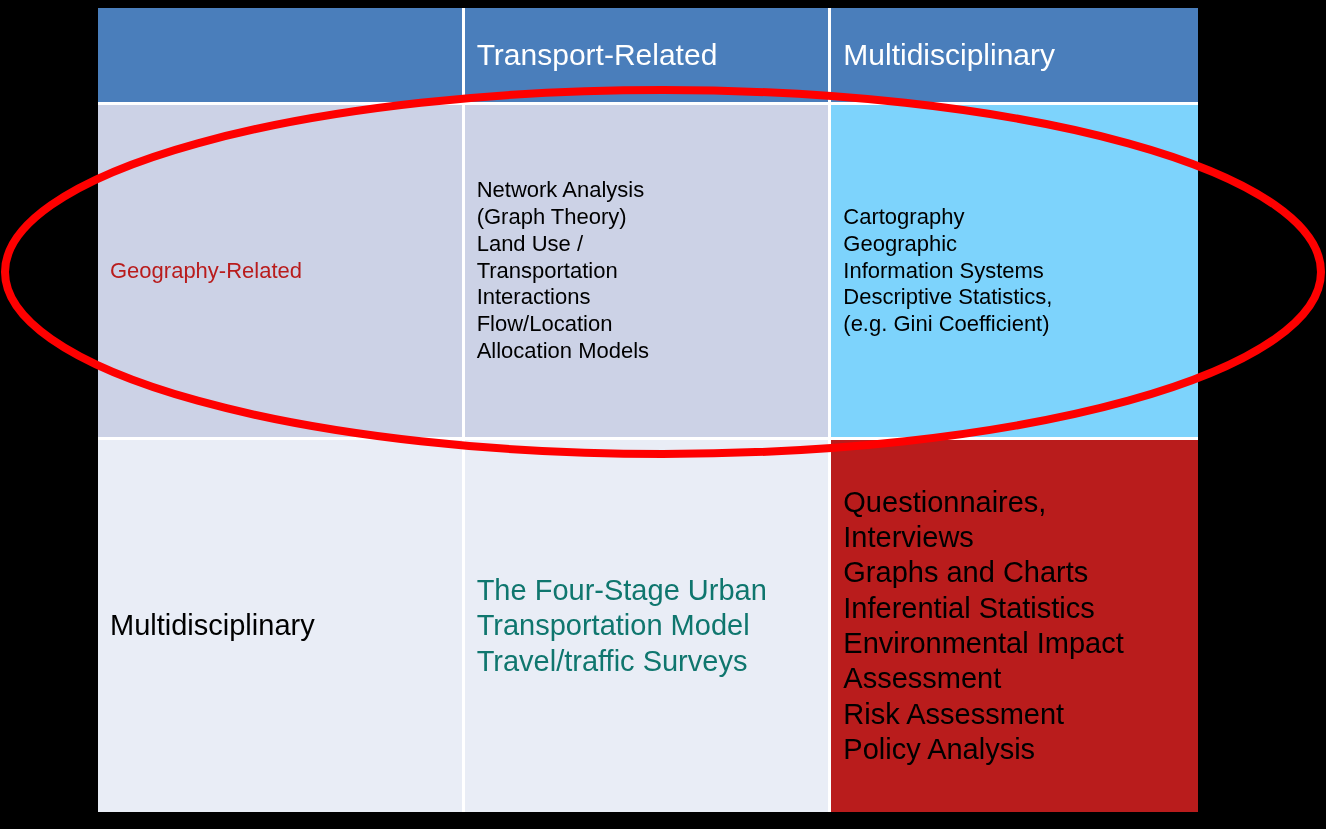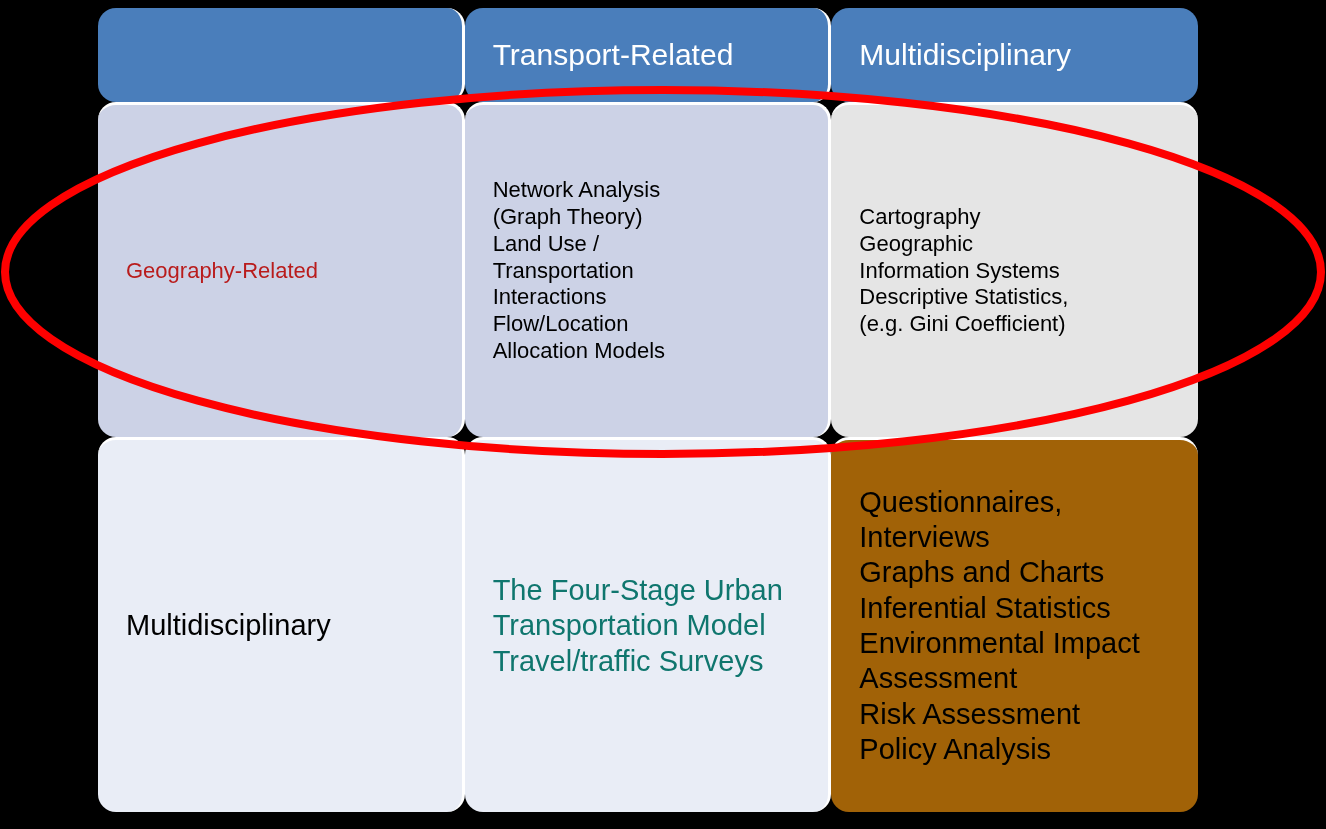--- a/index.html
+++ b/index.html
@@ -30,27 +30,26 @@
     top: 8px;
     width: 1100px;
     height: 804px;
     border-collapse: separate;
     border-spacing: 0;
     table-layout: fixed;
   }
 
   #matrix-table td,
   #matrix-table th {
-    padding: 0 0 0 28px;
+    padding: 0 0 0 12px;
     margin: 0;
     vertical-align: middle;
     text-align: left;
     font-weight: normal;
     box-sizing: border-box;
-    border-radius: 18px;
   }
 
   
   .hdr {
     background: #4a7ebb;
     color: #ffffff;
     font-weight: bold;
     font-size: 30px;
     height: 94px;
     border-right: 3px solid #ffffff;
@@ -118,38 +117,38 @@
         </td>
         <td style="background: rgb(204, 210, 230); color: rgb(0, 0, 0);">
           <span class="cell-lines">Network Analysis
 (Graph Theory)
 Land Use /
 Transportation
 Interactions
 Flow/Location
 Allocation Models</span>
         </td>
-        <td style="background: #e5e5e5; color: rgb(0, 0, 0); margin-left: 48px;">
+        <td style="background: #7dd3fc; color: rgb(0, 0, 0); margin-left: 48px;">
           <span class="cell-lines">Cartography
 Geographic
 Information Systems
 Descriptive Statistics,
 (e.g. Gini Coefficient)</span>
         </td>
       </tr>
       <tr class="row-b">
         <td style="background: rgb(233, 237, 246); color: rgb(0, 0, 0);">
           <span class="cell-lines">Multidisciplinary</span>
         </td>
         <td style="background: rgb(233, 237, 246); color: #0f766e;">
           <span class="cell-lines">The Four-Stage Urban
 Transportation Model
 Travel/traffic Surveys</span>
         </td>
-        <td style="background: #a16207; color: rgb(0, 0, 0);">
+        <td style="background: #b91c1c; color: rgb(0, 0, 0);">
           <span class="cell-lines">Questionnaires,
 Interviews
 Graphs and Charts
 Inferential Statistics
 Environmental Impact
 Assessment
 Risk Assessment
 Policy Analysis</span>
         </td>
       </tr>

